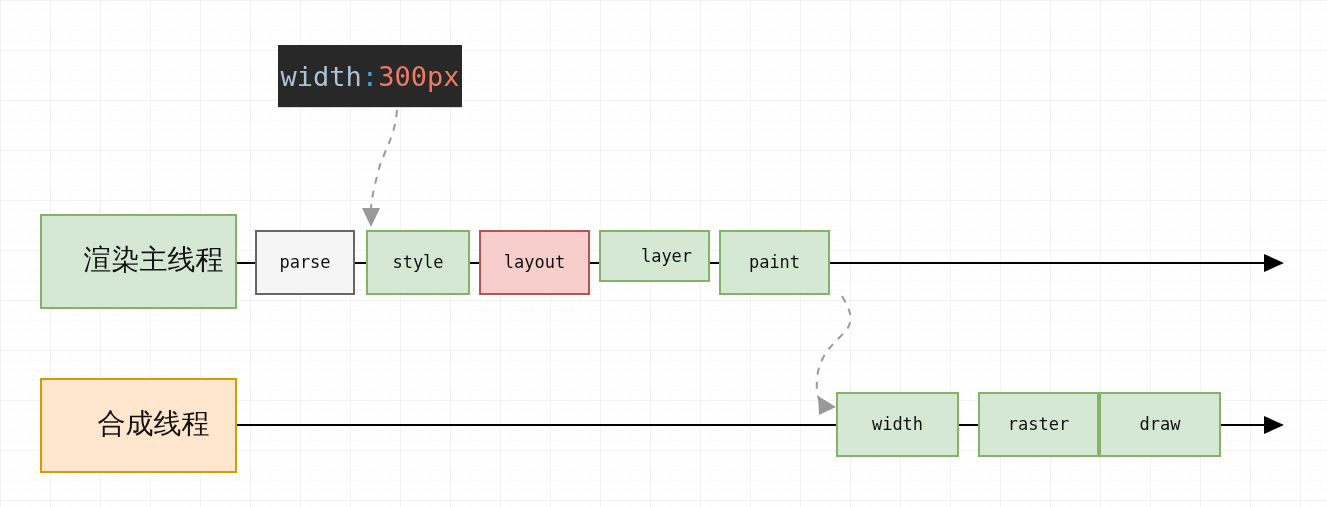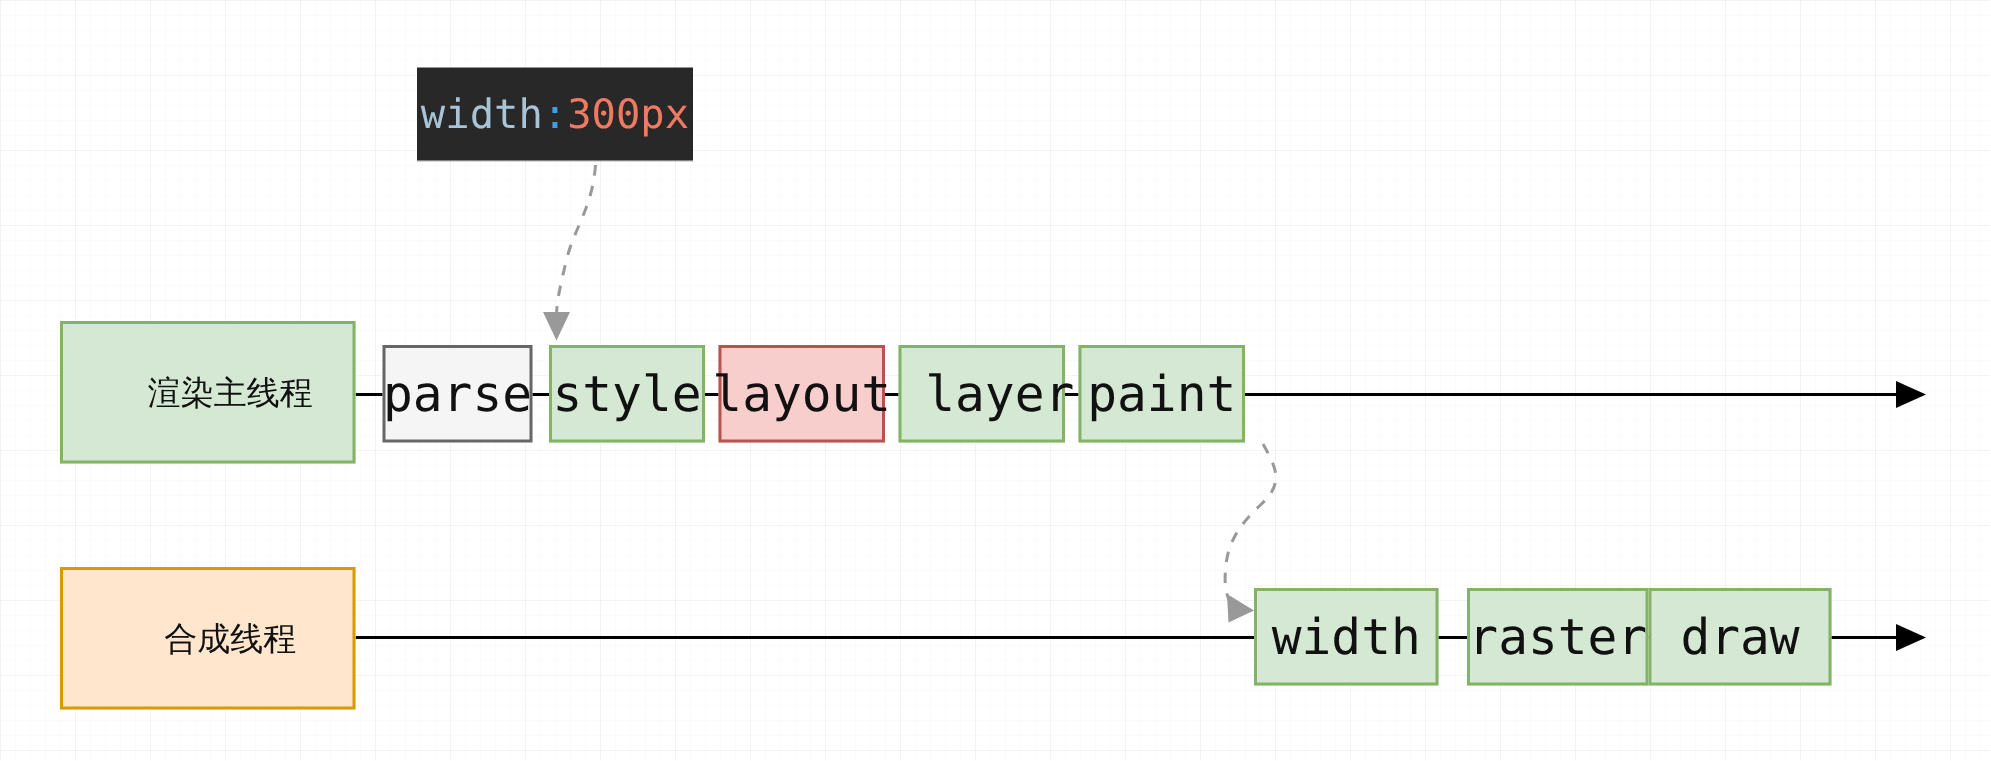--- a/index.html
+++ b/index.html
@@ -14,25 +14,25 @@
       linear-gradient(90deg, rgba(0,0,0,0.015) 1px, transparent 1px);
     background-size:50px 50px,50px 50px,10px 10px,10px 10px;
     font-family:"DejaVu Sans Mono","Liberation Mono",monospace;
     overflow:hidden;
   }
   .layer-svg{position:absolute;left:0;top:0;z-index:1;}
   .node{
     position:absolute;box-sizing:border-box;z-index:2;
     display:flex;align-items:center;justify-content:center;
     border:2px solid #000;color:#111;
-    font-size:33px;line-height:1;white-space:nowrap;
+    font-size:17px;line-height:1;white-space:nowrap;
   }
   .thread-node{
-    font-family:Liberation Sans, sans-serif;
-    font-size:22px;
+    font-family:Liberation Mono, monospace;
+    font-size:28px;
     padding-left:30px;
   }
   .fill-green {background:#d5e8d4;border-color:#82b366;}
   .fill-gray  {background:#f5f5f5;border-color:#666666;}
   .fill-red   {background:#f8cecc;border-color:#b85450;}
   .fill-orange{background:#ffe6cc;border-color:#d79b00;}
   .tooltip{
     position:absolute;left:278px;top:45px;width:184px;height:62px;
     box-sizing:border-box;z-index:2;
     background:#282828;box-shadow:0 1px 0 rgba(0,0,0,0.15);
@@ -41,21 +41,21 @@
   }
   .tt-prop {color:#a9c4d6;}
   .tt-colon{color:#3fa0e0;}
   .tt-value{color:#ed7a63;margin-left:0;}
 
   
   .n-render-thread{left:40px; top:214px;width:197px;height:95px;}
   .n-parse {left:255px;top:230px;width:100px;height:65px;}
   .n-style {left:366px;top:230px;width:104px;height:65px;}
   .n-layout{left:479px;top:230px;width:111px;height:65px;}
-  .n-layer {left:599px;top:230px;width:111px;height:65px;padding-left:24px;}
+  .n-layer {left:599px;top:230px;width:111px;height:52px;padding-left:24px;}
   .n-paint {left:719px;top:230px;width:111px;height:65px;}
   .n-comp-thread{left:40px;top:378px;width:197px;height:95px;}
   .n-tiling{left:836px; top:392px;width:123px;height:65px;}
   .n-raster{left:968px; top:392px;width:121px;height:65px;margin-left:10px;}
   .n-draw  {left:1099px;top:392px;width:122px;height:65px;}
 </style>
 </head>
 <body>
 
 <div class="canvas">

